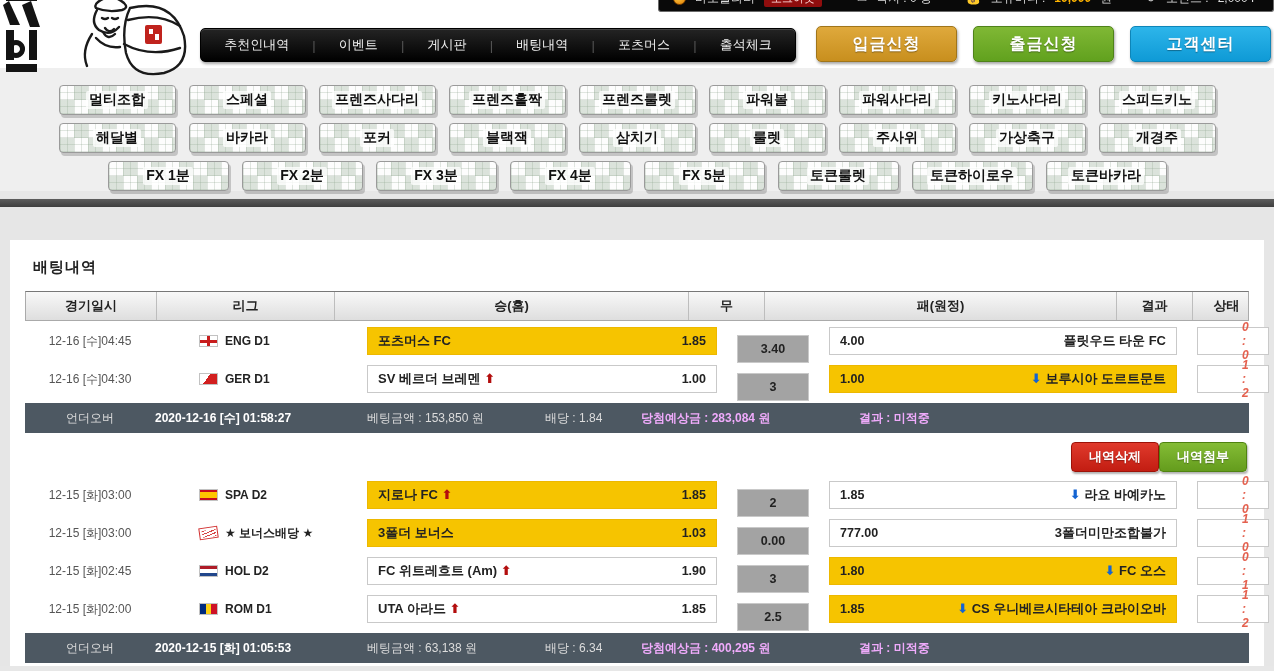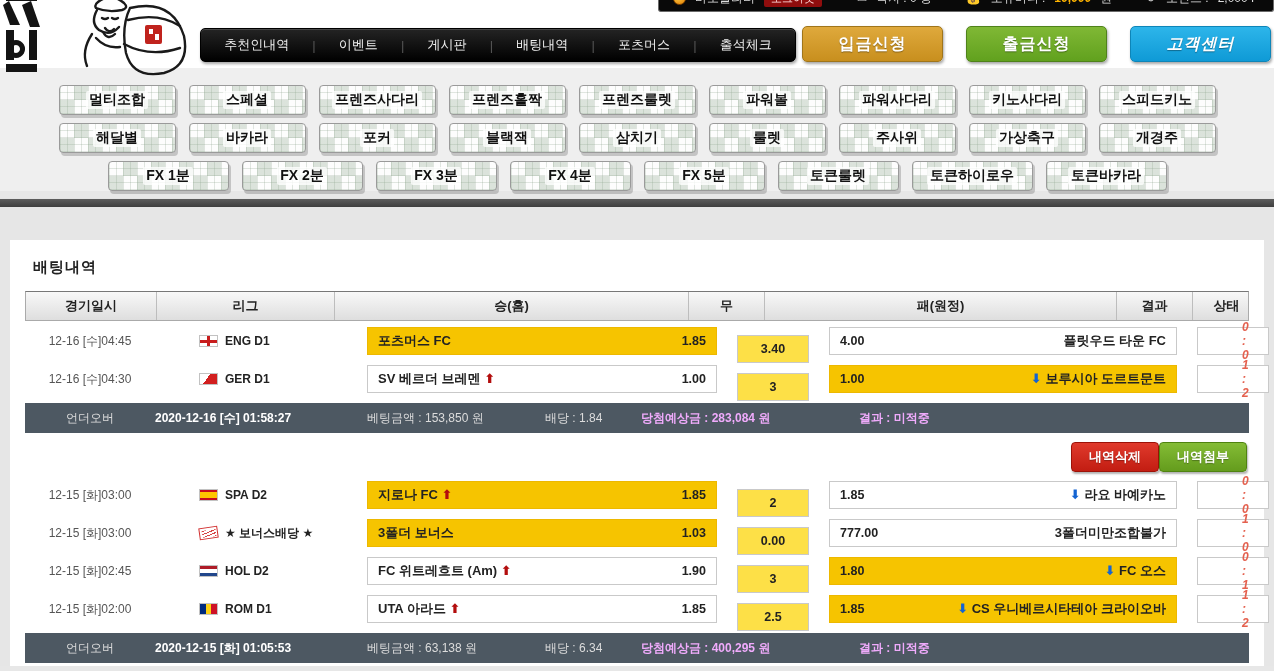--- a/index.html
+++ b/index.html
@@ -20,27 +20,27 @@
   .tval { color:#ffb400; font-weight:bold; }
   .tsp { width:26px; }
 
   .nav { position:absolute; left:200px; top:28px; width:596px; height:34px;
     background:linear-gradient(#242424,#000); border:1px solid #000; border-radius:5px;
     box-shadow:inset 0 1px 0 rgba(255,255,255,.16), 1px 2px 3px rgba(0,0,0,.35);
     display:flex; align-items:center; justify-content:space-evenly; color:#f0f0f0; font-size:13px; }
   .nav-item { padding:0 6px; cursor:pointer; }
   .nav-sep { color:#555; }
 
-  .hdr-buttons { position:absolute; right:3px; top:26px; display:flex; gap:23px; }
+  .hdr-buttons { position:absolute; right:3px; top:26px; display:flex; gap:16px; }
   .hbtn { width:141px; height:36px; border-radius:5px; color:#fff; font-weight:bold; font-size:16px;
     display:flex; align-items:center; justify-content:center; letter-spacing:1px;
     box-shadow:1px 2px 3px rgba(0,0,0,.35); text-shadow:0 1px 1px rgba(0,0,0,.35); cursor:pointer; }
   .hbtn.deposit { background:linear-gradient(#dfa93c,#c88f1e); border:1px solid #a0751a; }
   .hbtn.withdraw { background:linear-gradient(#80b835,#61a11e); border:1px solid #4f821a; }
-  .hbtn.support { background:linear-gradient(#2db5ea,#0f9ad6); border:1px solid #0e85b8;font-style:italic; }
+  .hbtn.support { background:linear-gradient(#2db5ea,#0f9ad6); border:1px solid #0e85b8; }
 
   
   .games { background:#efefef; padding-top:17px; }
   .grow { display:flex; justify-content:center; gap:13px; margin-bottom:8px; }
   .gbtn { width:117px; height:30px; border:1px solid #9a9a9a; border-radius:4px;
     display:flex; align-items:center; justify-content:center; cursor:pointer;
     background-color:#fdfdfd;
     background-image:
       conic-gradient(rgba(140,165,140,.30) 25%, rgba(255,255,255,0) 0 50%, rgba(140,165,140,.30) 0 75%, rgba(255,255,255,0) 0),
       repeating-linear-gradient(0deg, rgba(120,145,120,.22) 0 1px, transparent 1px 7px),
@@ -62,21 +62,21 @@
   .th:first-child { border-left:none; }
 
   .tbody { margin-top:6px; }
   .trow { margin-bottom:10px; align-items:center;gap:16px; }
   .c { display:flex; align-items:center; height:28px; }
   .c.date { justify-content:center; font-size:12px; color:#555; }
   .c.league { padding-left:28px; font-size:12px; font-weight:bold; color:#222; }
   .box { flex:1; height:28px; margin:0 2px; border:1px solid #c9c9c9; background:#fff;
     display:flex; align-items:center; padding:0 10px; font-size:12.5px; font-weight:bold; color:#222; }
   .box.sel { background:#f6c400; border-color:#edb800; }
-  .box.draw { background:#fde047; justify-content:center;margin-top:16px; }
+  .box.draw { background:#a3a3a3; justify-content:center;margin-top:16px; }
   .box.mid { justify-content:center;padding-left:44px; }
   .home .team { flex:1; text-align:left; font-size:13px; }
   .away .odds { flex:none; }
   .away .team { flex:1; text-align:right; font-size:13px; }
   .arrow.up { color:#b30d0d; font-size:13px; }
   .arrow.down { color:#1464d2; font-size:13px; }
   .result { font-style:italic; font-weight:bold; color:#e4604e; font-size:12px; letter-spacing:1px; }
   .status { font-style:italic; font-weight:bold; font-size:12px; }
   .st-miss { color:#2f6cdb; }
   .st-hit { color:#de2b22; }

